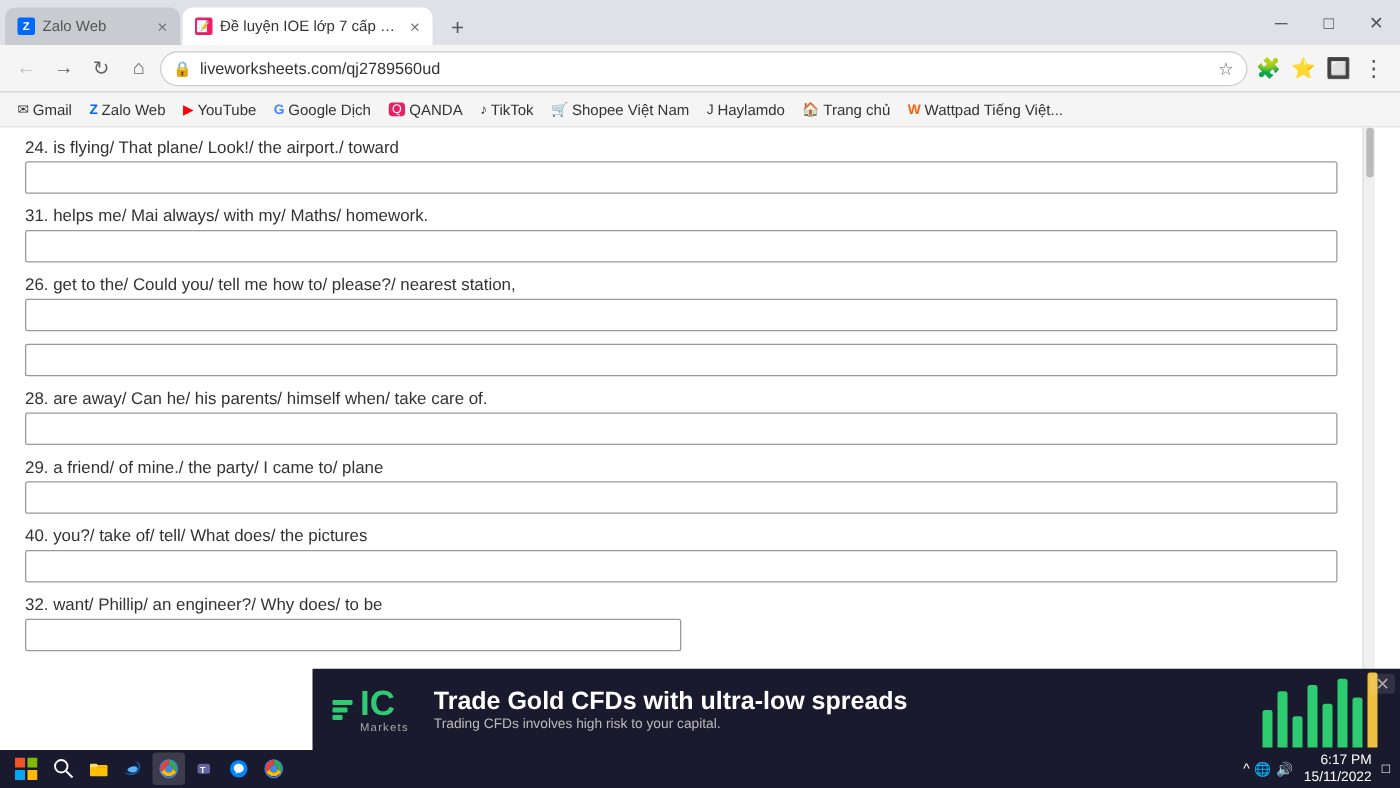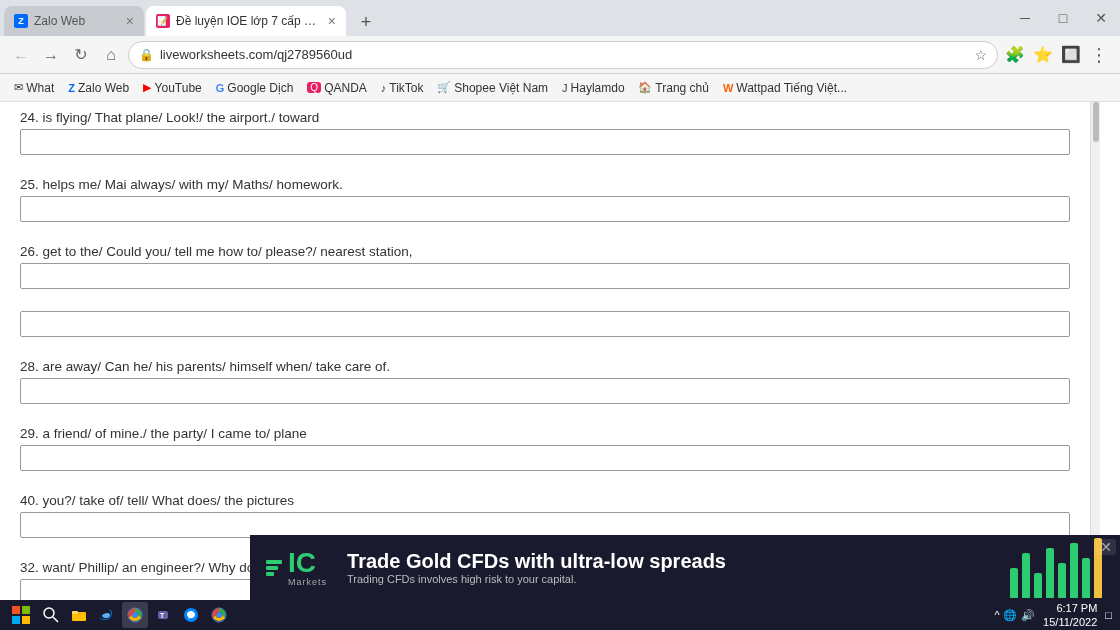--- a/index.html
+++ b/index.html
@@ -33,21 +33,21 @@
     
     .bookmarks-bar { background: #f5f5f5; display: flex; align-items: center; padding: 2px 8px; gap: 2px; border-bottom: 1px solid #ddd; height: 28px; overflow: hidden; }
     .bookmark-item { display: flex; align-items: center; gap: 3px; padding: 2px 6px; cursor: pointer; border-radius: 4px; font-size: 12px; color: #333; white-space: nowrap; }
     .bookmark-icon { font-size: 11px; }
 
     
     .page-content { background: #fff; height: calc(630px - 36px - 38px - 28px - 30px); overflow: hidden; display: flex; position: relative; }
     .main-content { flex: 1; overflow: hidden; padding: 8px 20px; max-width: 1090px; }
 
     
-    .question-item { margin-bottom: 22px; }
+    .question-item { margin-bottom: 10px; }
     .question-text { font-size: 13.5px; color: #333; margin-bottom: 4px; }
     .question-input { width: 100%; height: 26px; border: 1px solid #999; border-radius: 2px; padding: 2px 6px; font-size: 13px; outline: none; }
     .scrollbar { width: 10px; background: #f0f0f0; border-left: 1px solid #ddd; }
     .scrollbar-thumb { width: 6px; height: 40px; background: #bbb; border-radius: 3px; margin: 2px auto; margin-top: 0; }
 
     
     .taskbar { background: #1a1a2e; height: 30px; display: flex; align-items: center; padding: 0 8px; position: fixed; bottom: 0; width: 1120px; }
     .taskbar-start { width: 26px; height: 26px; display: flex; align-items: center; justify-content: center; cursor: pointer; }
     .taskbar-icons { display: flex; align-items: center; gap: 2px; margin-left: 4px; }
     .taskbar-icon { width: 26px; height: 26px; display: flex; align-items: center; justify-content: center; cursor: pointer; border-radius: 3px; }
@@ -108,21 +108,21 @@
       <span>🧩</span>
       <span>⭐</span>
       <span>🔲</span>
       <span style="font-size:18px;">⋮</span>
     </div>
   </div>
 
   <div class="bookmarks-bar">
     <div class="bookmark-item">
       <span class="bookmark-icon">✉</span>
-      <span>What</span>
+      <span>Gmail</span>
     </div>
     <div class="bookmark-item">
       <span class="bookmark-icon" style="color:#0068ff; font-weight:bold;">Z</span>
       <span>Zalo Web</span>
     </div>
     <div class="bookmark-item">
       <span class="bookmark-icon" style="color:#ff0000;">▶</span>
       <span>YouTube</span>
     </div>
     <div class="bookmark-item">
@@ -162,21 +162,21 @@
     <div class="question-item">
       <div class="question-text">
         <span>24.</span>
         <span>is flying/ That plane/ Look!/ the airport./ toward</span>
       </div>
       <input type="text" class="question-input" style="">
     </div>
 
     <div class="question-item">
       <div class="question-text">
-        <span>25.</span>
+        <span>31.</span>
         <span>helps me/ Mai always/ with my/ Maths/ homework.</span>
       </div>
       <input type="text" class="question-input" style="">
     </div>
 
     <div class="question-item">
       <div class="question-text">
         <span>26.</span>
         <span>get to the/ Could you/ tell me how to/ please?/ nearest station,</span>
       </div>

